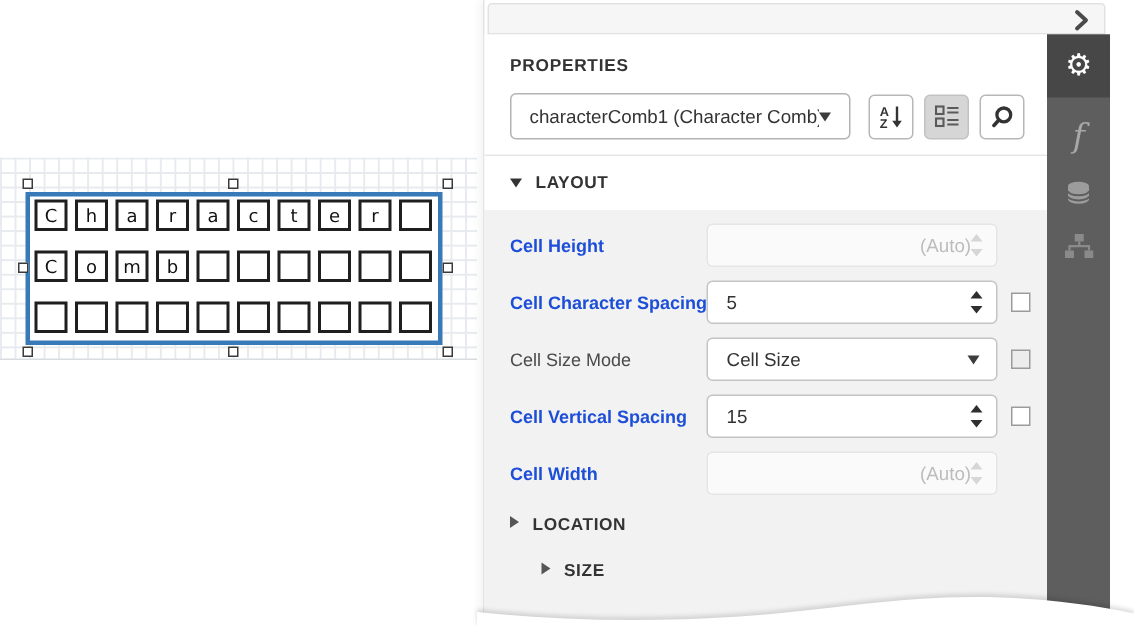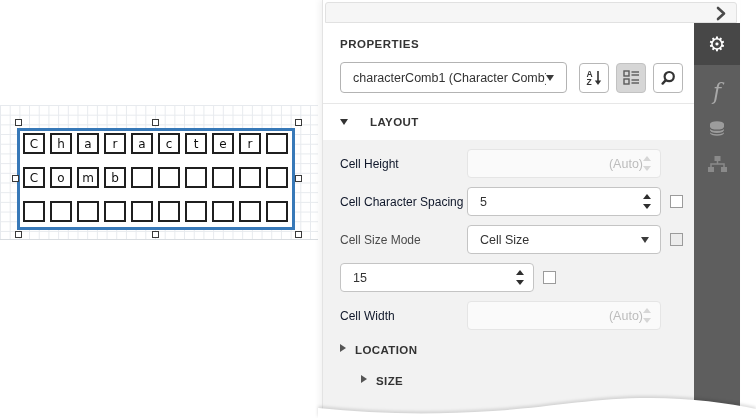--- a/index.html
+++ b/index.html
@@ -55,32 +55,32 @@
     margin-right:12px; }
   .tbtn { width:30px; height:30px; border:1px solid #b7b7b7; border-radius:4px;
     background:#fff; margin-left:7px; display:flex; align-items:center;
     justify-content:center; cursor:pointer; }
   .tbtn.first { margin-left:12px; }
   .tbtn.active { background:#d6d6d6; border-color:#c2c2c2; }
   .az-wrap { display:flex; align-items:center; gap:1px; }
   .az-col { display:flex; flex-direction:column; font-size:8.5px;
     font-weight:bold; color:#333; line-height:8px; }
 
-  .group-hdr { height:36px; display:flex; align-items:center; gap:22px;
+  .group-hdr { height:36px; display:flex; align-items:center; gap:9px;
     padding-left:17px; background:#fff; }
   .hdr-label { font-size:11.5px; font-weight:bold; color:#333; letter-spacing:.4px; }
   .tri-exp { width:0; height:0; border-left:4.5px solid transparent;
     border-right:4.5px solid transparent; border-top:6px solid #333; }
   .tri-col { width:0; height:0; border-top:4.5px solid transparent;
     border-bottom:4.5px solid transparent; border-left:6px solid #555; }
 
   .gray-body { flex:1; background:#f2f2f2; padding:9px 11px 0 17px; }
   .prop-row { display:flex; align-items:center; height:29px; margin-bottom:9px; }
-  .prop-label { flex:1; min-width:0; font-size:12px; font-weight:normal;
-    color:#0f172a; white-space:nowrap; overflow:hidden; }
+  .prop-label { flex:1; min-width:0; font-size:12px; font-weight:bold;
+    color:#1d4ed8; white-space:nowrap; overflow:hidden; }
   .prop-label.reg { font-weight:normal; color:#4a4a4a; }
   .editor { width:194px; height:29px; background:#fff; border:1px solid #c4c4c4;
     border-radius:4px; display:flex; align-items:center; }
   .editor .val { flex:1; padding-left:12px; font-size:12.5px; color:#333; }
   .editor.disabled { background:#fafafa; border-color:#e5e5e5;text-align:right; }
   .editor.disabled .val { color:#bcbcbc; }
   .spin { display:flex; flex-direction:column; gap:5px; margin-right:9px; }
   .sp-up { width:0;height:0;border-left:4px solid transparent;
     border-right:4px solid transparent;border-bottom:5px solid #2e2e2e; }
   .sp-dn { width:0;height:0;border-left:4px solid transparent;
@@ -247,20 +247,21 @@
           <div class="prop-row">
             <span class="prop-label reg">Cell Size Mode</span>
             <div class="editor">
               <span class="val">Cell Size</span>
               <span class="ed-caret"></span>
             </div>
             <span class="cb gray"></span>
           </div>
 
           <div class="prop-row">
+            <span class="prop-label">Cell Vertical Spacing</span>
             <div class="editor">
               <span class="val">15</span>
               <span class="spin">
                 <span class="sp-up"></span>
                   <span class="sp-dn"></span>
               </span>
             </div>
             <span class="cb"></span>
           </div>
 

